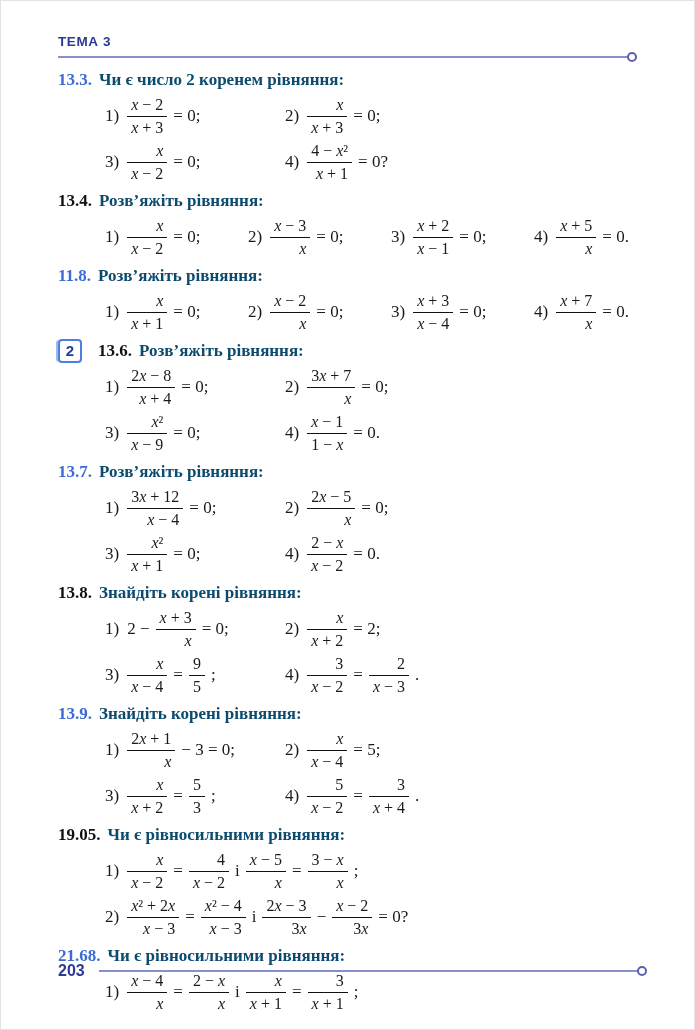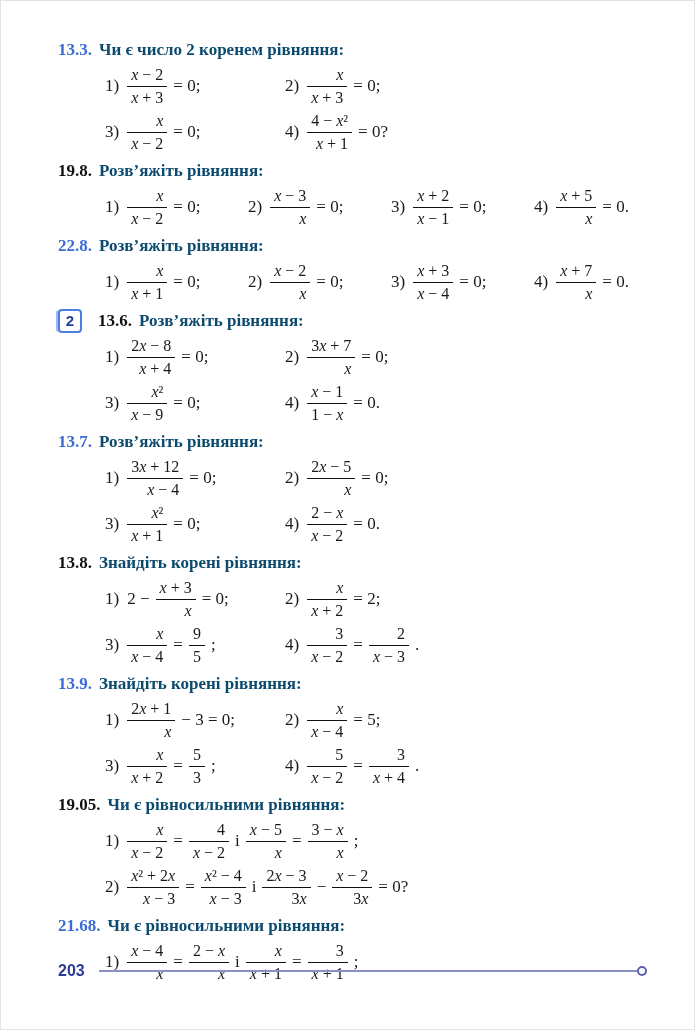--- a/index.html
+++ b/index.html
@@ -22,21 +22,21 @@
     font-weight:700; font-size:13.5px; letter-spacing:.6px;
     color:#2b3a94;
   }
   .rule { position:relative; height:1.6px; background:#8a8ec9; margin-top:7px; margin-right:10px; }
   .rule .dot {
     position:absolute; right:-9px; top:50%; transform:translateY(-50%);
     width:6px; height:6px; border:2px solid #5a5fae; border-radius:50%;
     background:#fff; display:block;
   }
   
-  #exercises { margin-top:4px; }
+  #exercises { margin-top:10px; }
   .exercise { margin-bottom:2px; }
   .ex-head { margin:4px 0 1px; min-height:24px; display:flex; align-items:center; }
   .ex-num { font-weight:700; margin-right:7px; white-space:nowrap; }
   .ex-num.blue { color:#3a6bd8; }
   .ex-num.black { color:#111111; }
   .ex-title { font-weight:700; color:#0c4a6e; }
   .badge {
     flex:0 0 auto;
     width:20px; height:20px; line-height:20px; text-align:center;
     border:2px solid #4d7fe0; border-radius:4px;
@@ -65,20 +65,26 @@
     font-weight:700; font-size:16px; color:#2b3a94;
     margin-right:14px;
   }
   .ftr .rule { flex:1; margin-top:0; }
 </style>
 </head>
 <body>
 
 <div class="page">
 
+  <header>
+    <div class="hdr-label">ТЕМА 3</div>
+    <div class="rule">
+      <span class="dot"></span>
+    </div>
+  </header>
 
   <main id="exercises">
       <section class="exercise">
         <div class="ex-head">
           <span class="ex-num blue">13.3.</span>
           <span class="ex-title">Чи є число 2 коренем рівняння:</span>
         </div>
         <div class="ex-row cols-2">
           <div class="item">
             <span class="lbl">1)</span>
@@ -111,21 +117,21 @@
             <span class="frac">
               <span class="num">4 − <i>x</i>²</span>
               <span class="den"><i>x</i> + 1</span>
             </span>
             <span class="mtext">= 0?</span>
           </div>
         </div>
       </section>
       <section class="exercise">
         <div class="ex-head">
-          <span class="ex-num black">19.8.</span>
+          <span class="ex-num black">13.4.</span>
           <span class="ex-title">Розв’яжіть рівняння:</span>
         </div>
         <div class="ex-row cols-4">
           <div class="item">
             <span class="lbl">1)</span>
             <span class="frac">
               <span class="num"><i>x</i></span>
               <span class="den"><i>x</i> − 2</span>
             </span>
             <span class="mtext">= 0;</span>
@@ -151,21 +157,21 @@
             <span class="frac">
               <span class="num"><i>x</i> + 5</span>
               <span class="den"><i>x</i></span>
             </span>
             <span class="mtext">= 0.</span>
           </div>
         </div>
       </section>
       <section class="exercise">
         <div class="ex-head">
-          <span class="ex-num blue">22.8.</span>
+          <span class="ex-num blue">11.8.</span>
           <span class="ex-title">Розв’яжіть рівняння:</span>
         </div>
         <div class="ex-row cols-4">
           <div class="item">
             <span class="lbl">1)</span>
             <span class="frac">
               <span class="num"><i>x</i></span>
               <span class="den"><i>x</i> + 1</span>
             </span>
             <span class="mtext">= 0;</span>

